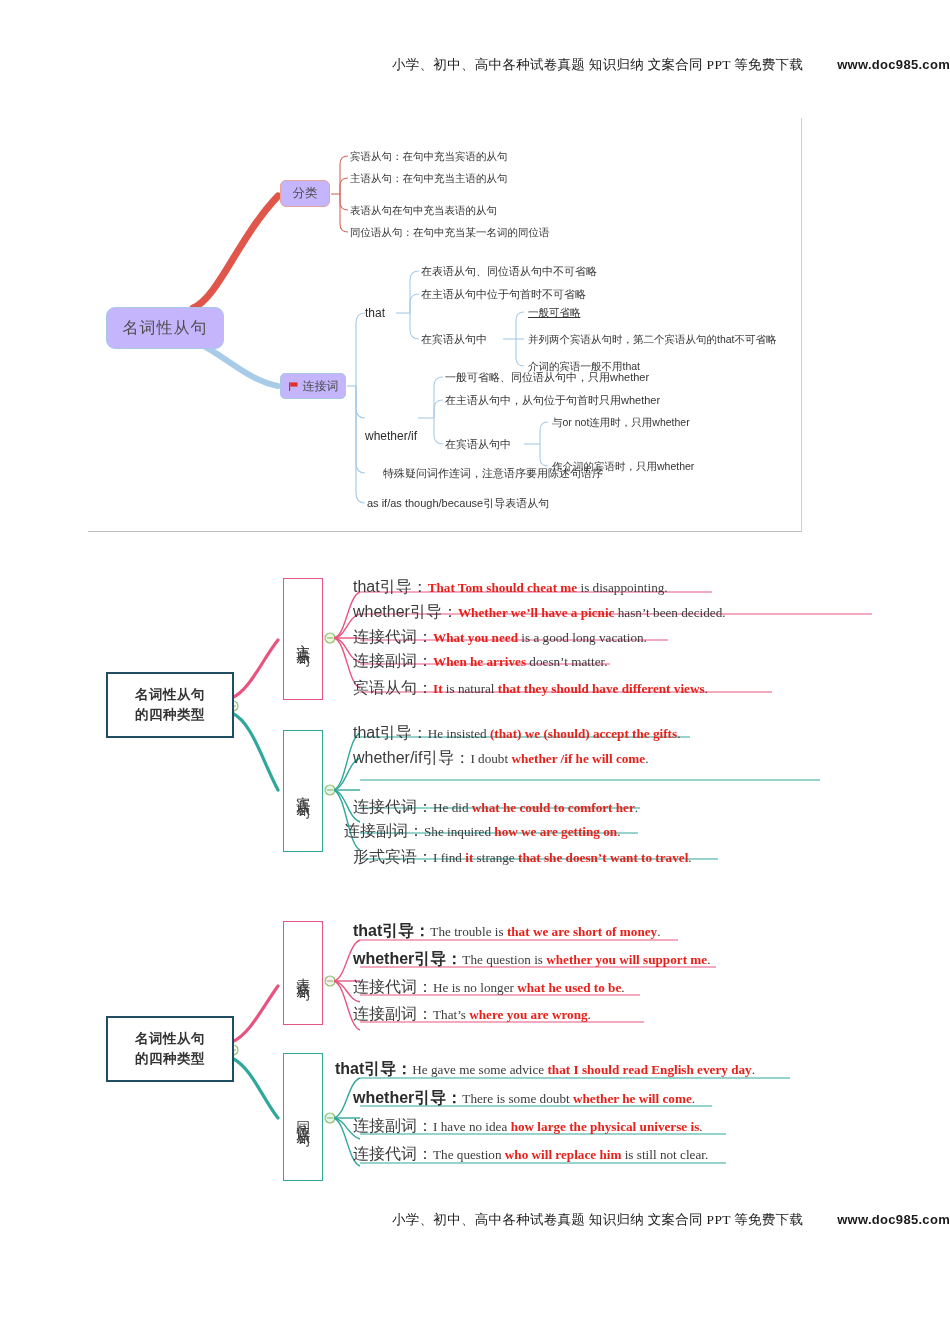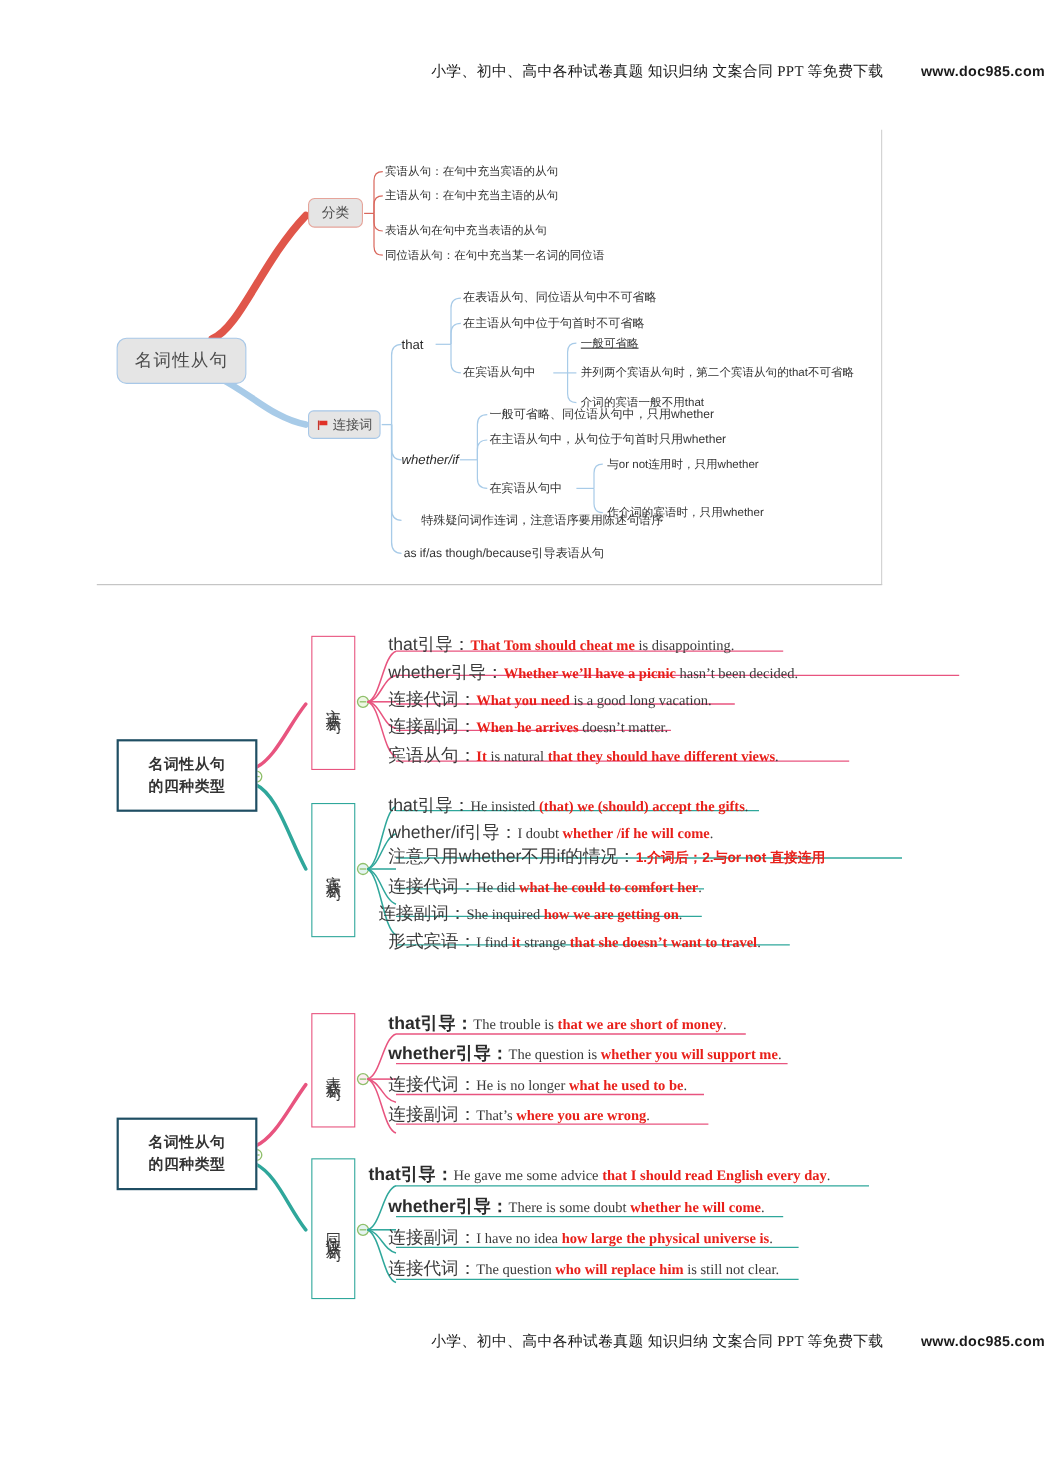--- a/index.html
+++ b/index.html
@@ -31,21 +31,21 @@
   
   #panel1 {
     position:absolute; left:88px; top:118px;
     width: 714px; height: 414px;
     border-right: 1px solid #d0d0d0;
     border-bottom: 1px solid #bfbfbf;
   }
 
   .node {
     position: absolute;
-    background:#e5e5e5;
+    background:#c4b5fd;
     display:flex; align-items:center; justify-content:center;
     font-family:"Liberation Sans","DejaVu Sans",sans-serif;
     color:#444;
     white-space:nowrap;
   }
   .node-root1 {
     left: 18px; top: 189px; width:118px; height:42px;
     border:1.4px solid #a8c8e8; border-radius:9px;
     font-size:16px; color:#4c4c4c; letter-spacing:1px;
   }
@@ -183,21 +183,21 @@
   </div>
 
   <div class="leaf leaf-lbl" style="left:277px; top:189px;">that</div>
   <div class="leaf leaf-mid" style="left:333px; top:148px;">在表语从句、同位语从句中不可省略</div>
   <div class="leaf leaf-mid" style="left:333px; top:171px;">在主语从句中位于句首时不可省略</div>
   <div class="leaf leaf-mid" style="left:333px; top:216px;">在宾语从句中</div>
   <div class="leaf" style="left:440px; top:189px;text-decoration:underline;">一般可省略</div>
   <div class="leaf" style="left:440px; top:216px;">并列两个宾语从句时，第二个宾语从句的that不可省略</div>
   <div class="leaf" style="left:440px; top:243px;">介词的宾语一般不用that</div>
 
-  <div class="leaf leaf-lbl" style="left:277px; top:294px;font-style:italic;">whether/if</div>
+  <div class="leaf leaf-lbl" style="left:277px; top:312px;">whether/if</div>
   <div class="leaf leaf-mid" style="left:357px; top:254px;">一般可省略、同位语从句中，只用whether</div>
   <div class="leaf leaf-mid" style="left:357px; top:277px;">在主语从句中，从句位于句首时只用whether</div>
   <div class="leaf leaf-mid" style="left:357px; top:321px;">在宾语从句中</div>
   <div class="leaf" style="left:464px; top:299px;">与or not连用时，只用whether</div>
   <div class="leaf" style="left:464px; top:343px;">作介词的宾语时，只用whether</div>
 
   <div class="leaf leaf-mid" style="left:279px; top:350px;padding-left:16px;">特殊疑问词作连词，注意语序要用陈述句语序</div>
   <div class="leaf leaf-mid" style="left:279px; top:380px;">as if/as though/because引导表语从句</div>
 </div>
 
@@ -265,23 +265,20 @@
   </div>
   <div class="rowtext" style="left:353px; top:677px;">
     <span class="zh">宾语从句：</span><span><b>It</b> is natural <b>that they should have different views</b>.</span>
   </div>
 
   <div class="rowtext" style="left:353px; top:722px;">
     <span class="zh">that引导：</span><span>He insisted <b>(that) we (should) accept the gifts</b>.</span>
   </div>
   <div class="rowtext" style="left:353px; top:747px;">
     <span class="zh">whether/if引导：</span><span>I doubt <b>whether /if he will come</b>.</span>
-    <span class="two">
-      <span class="zh">注意只用whether不用if的情况：</span><span class="zhb"><b>1.介词后；2.与or not 直接连用</b></span>
-    </span>
   </div>
   <div class="rowtext" style="left:353px; top:796px;">
     <span class="zh">连接代词：</span><span>He did <b>what he could to comfort her</b>.</span>
   </div>
   <div class="rowtext" style="left:344px; top:820px;">
     <span class="zh">连接副词：</span><span>She inquired <b>how we are getting on</b>.</span>
   </div>
   <div class="rowtext" style="left:353px; top:846px;">
     <span class="zh">形式宾语：</span><span>I find <b>it</b> strange <b>that she doesn’t want to travel</b>.</span>
   </div>

